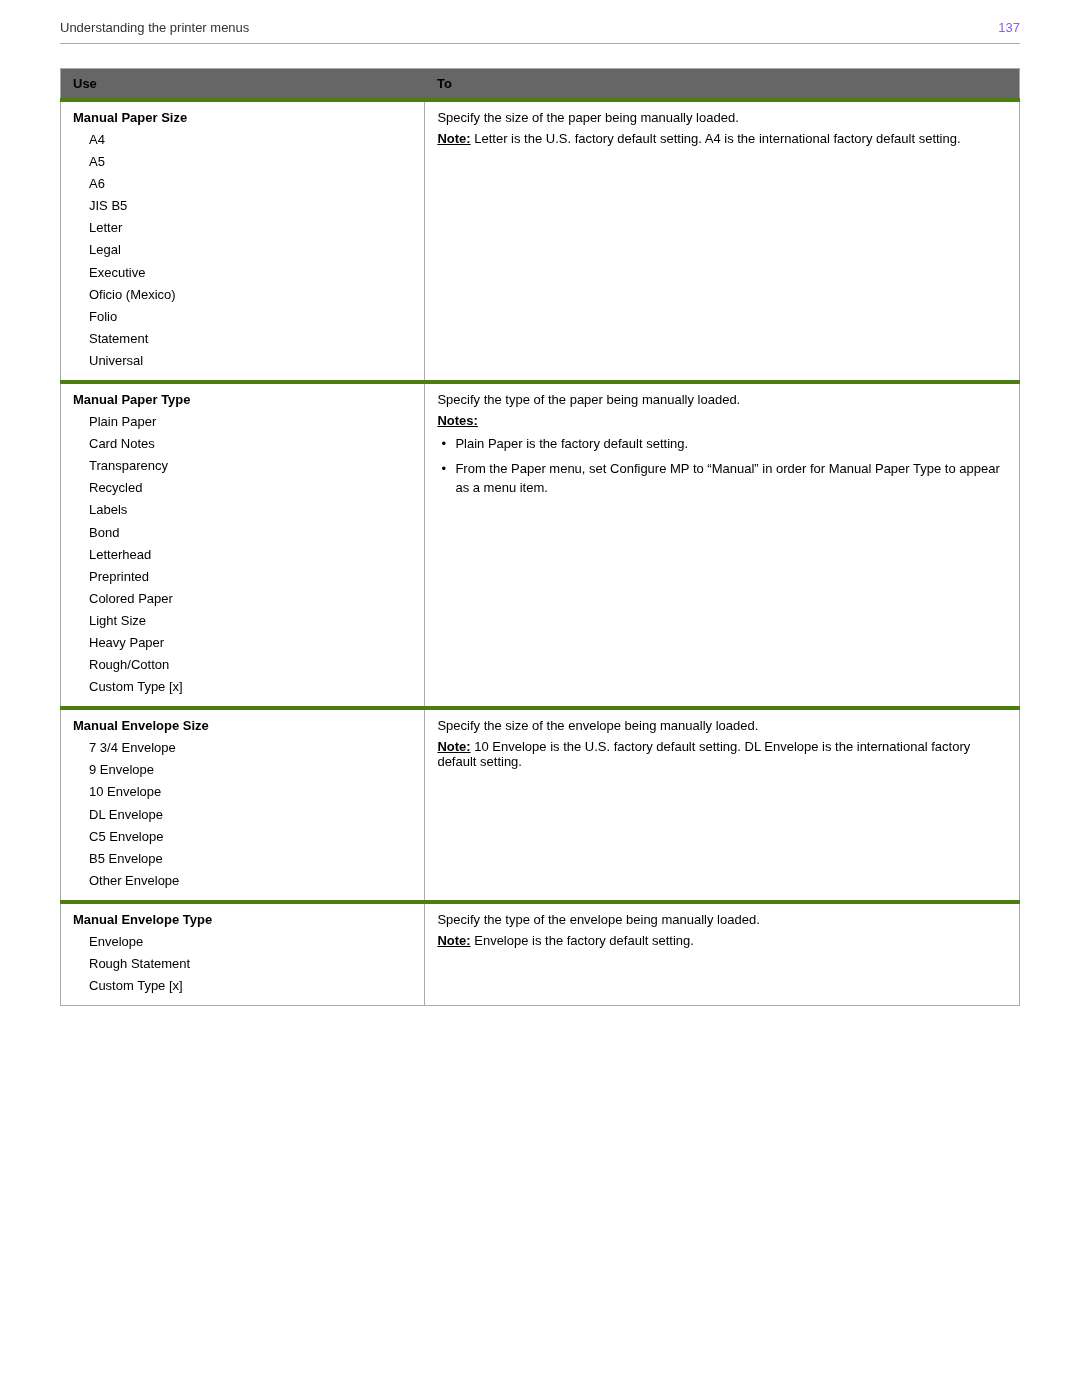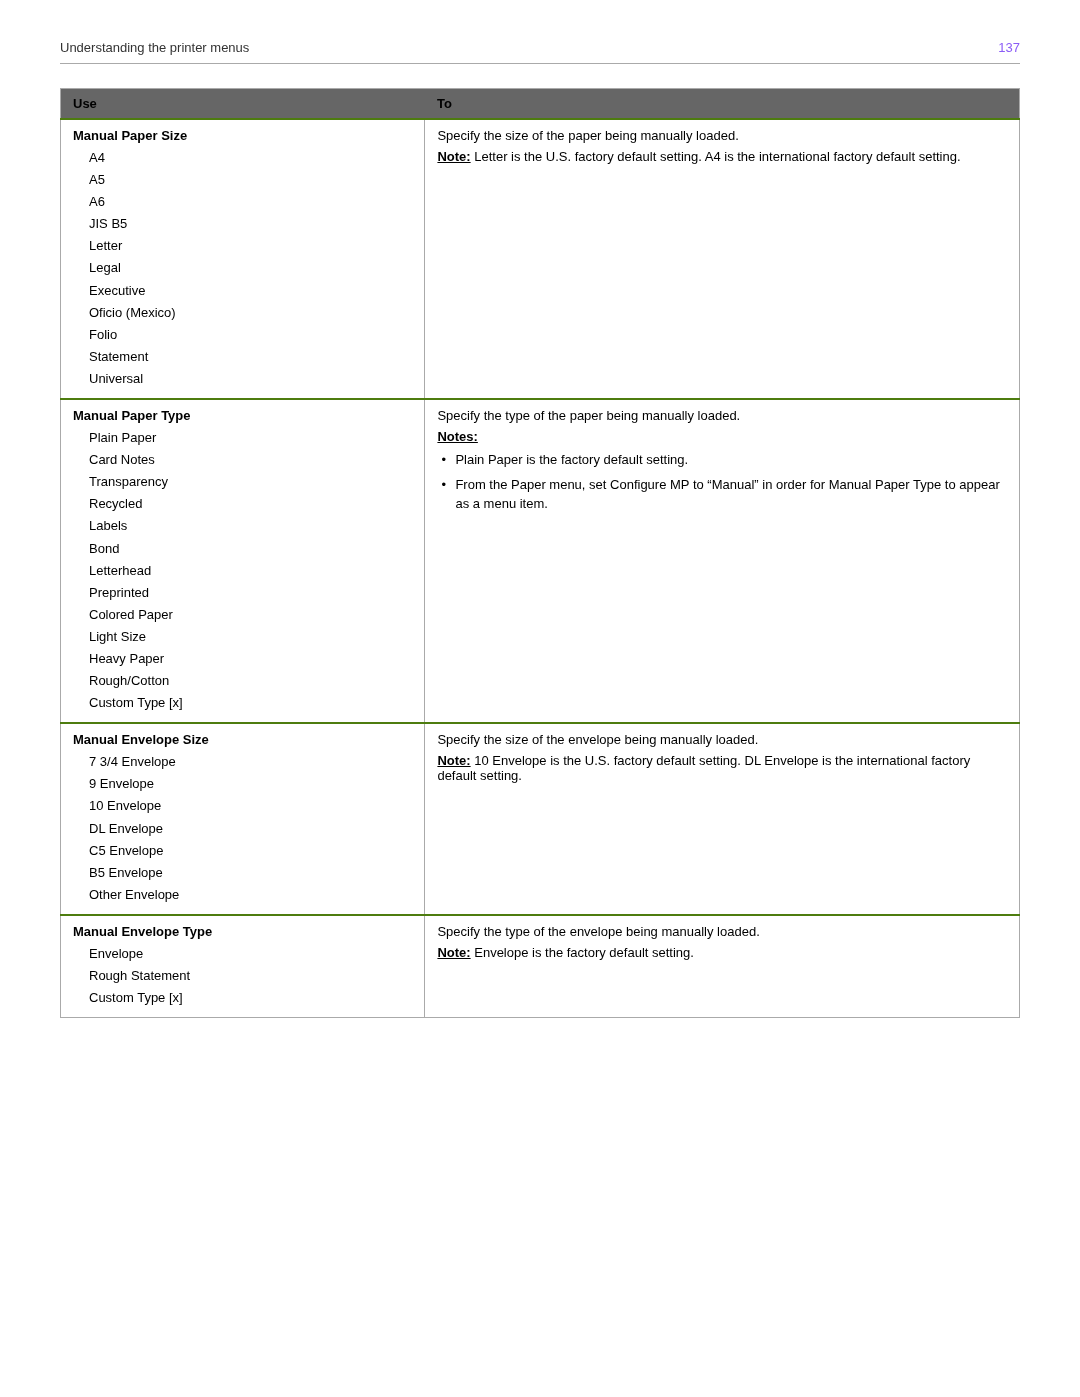--- a/index.html
+++ b/index.html
@@ -5,21 +5,21 @@
     * { margin: 0; padding: 0; box-sizing: border-box; }
     body {
       background: #fff;
       font-family: Arial, sans-serif;
       font-size: 13px;
       color: #000;
       width: 1080px;
       min-height: 1397px;
     }
     .page {
-      padding: 40px 60px;
+      padding: 20px 60px;
     }
     .page-header {
       display: flex;
       justify-content: space-between;
       align-items: flex-start;
       padding-bottom: 8px;
       border-bottom: 1px solid #aaa;
       margin-bottom: 24px;
     }
     .page-header-title {
@@ -39,21 +39,21 @@
       background: #666;
       color: #000000;
       padding: 7px 12px;
       text-align: left;
       font-weight: bold;
       font-size: 13px;
     }
     tbody tr td {
       padding: 8px 12px;
       vertical-align: top;
-      border-top: 2px solid #4d7c0f;
+      border-top: 4px solid #4d7c0f;
       font-size: 13px;
     }
     tbody tr td:first-child {
       width: 38%;
       border-right: 1px solid #aaa;
     }
     .row-title {
       font-weight: bold;
       margin-bottom: 4px;
     }

